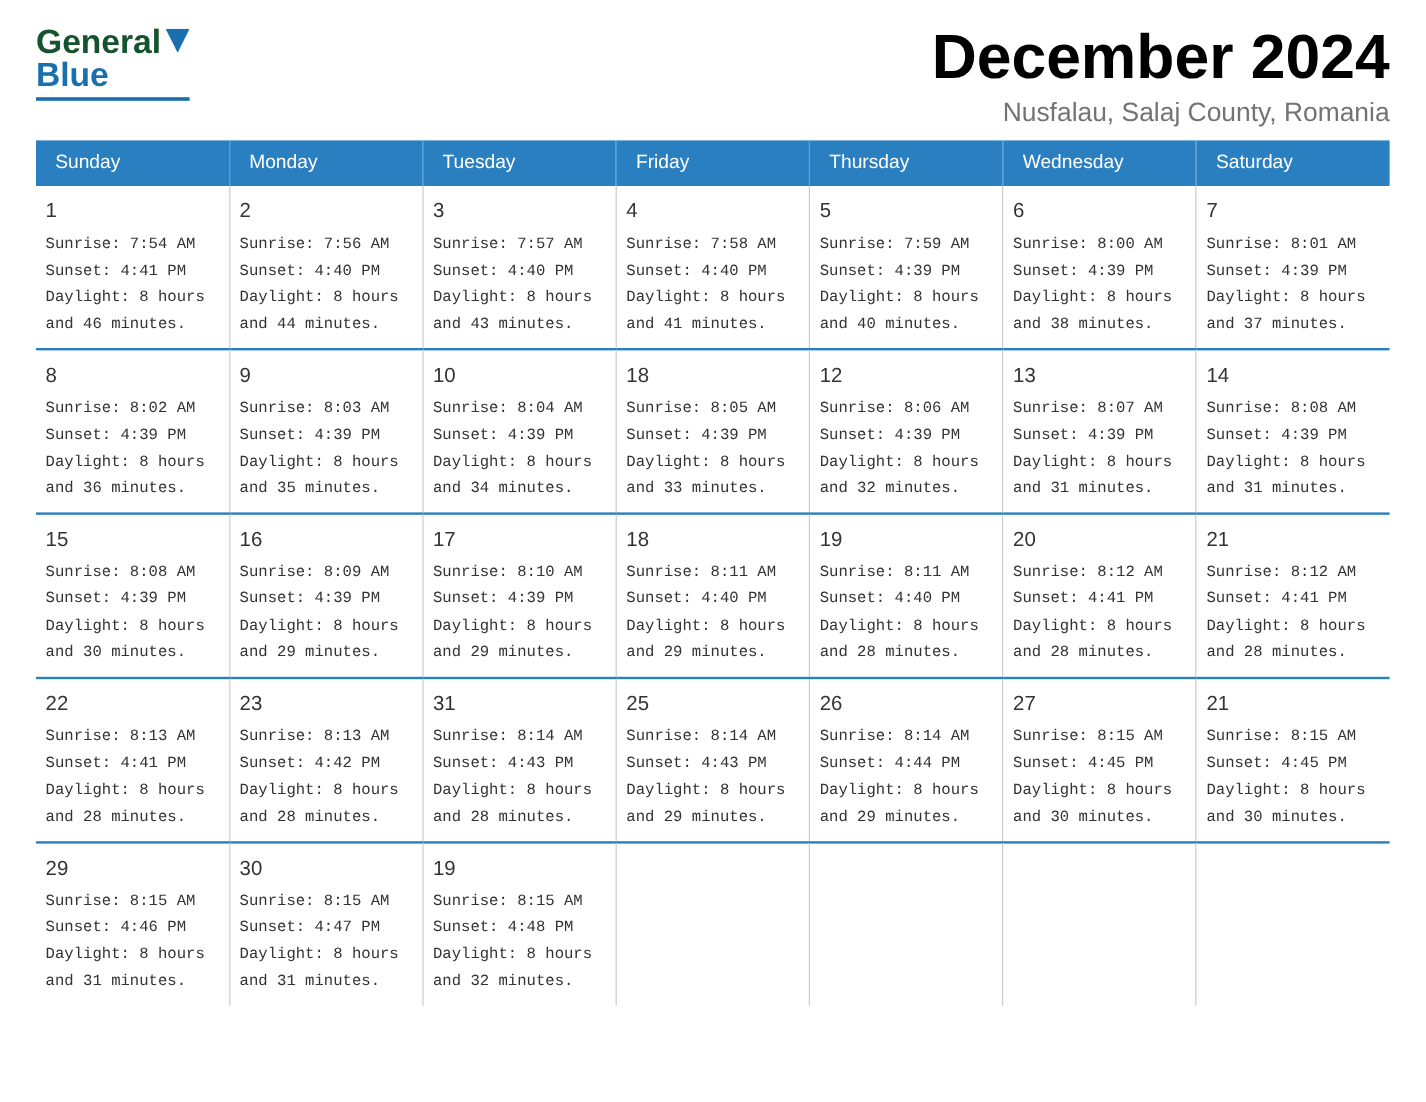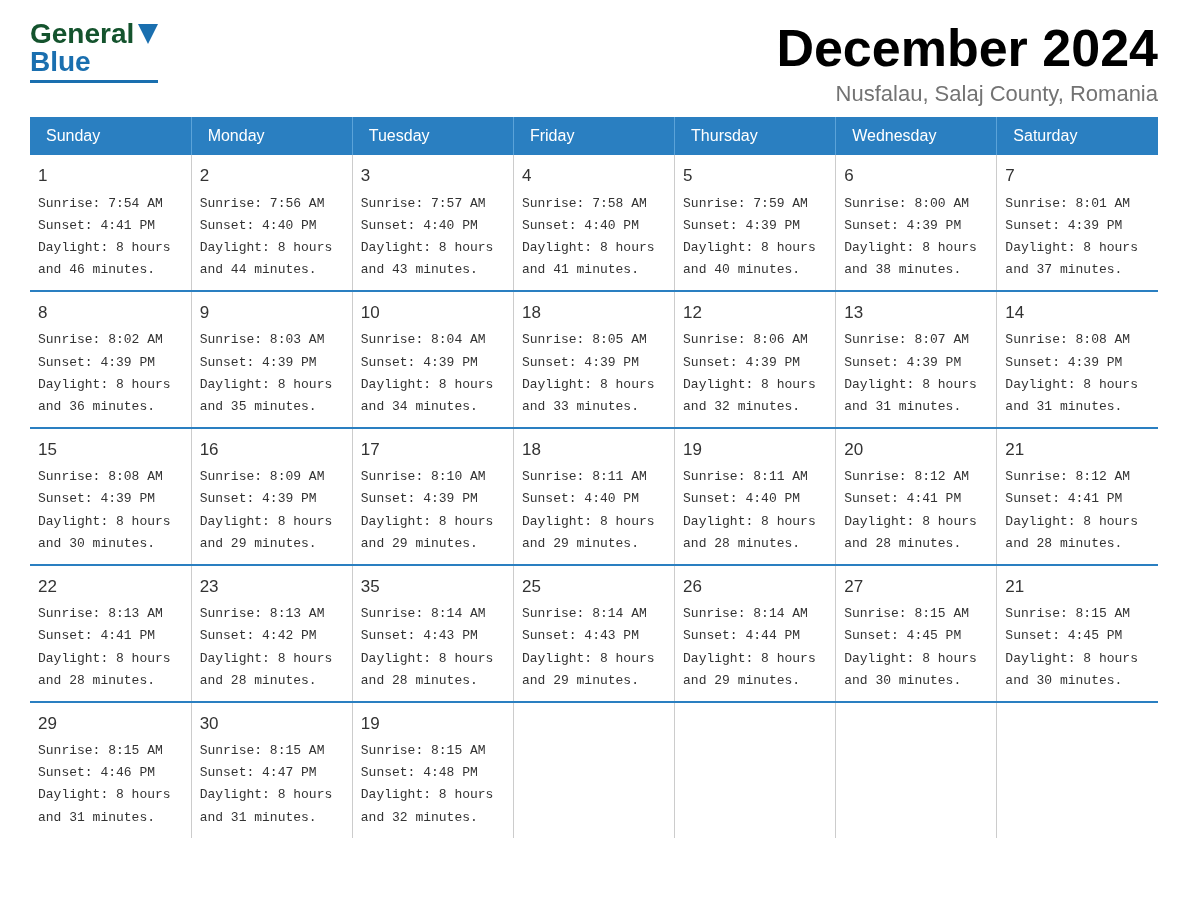--- a/index.html
+++ b/index.html
@@ -157,21 +157,21 @@
         <td><span class="day-num">16</span><span class="day-info">Sunrise: 8:09 AM<br>Sunset: 4:39 PM<br>Daylight: 8 hours and 29 minutes.</span></td>
         <td><span class="day-num">17</span><span class="day-info">Sunrise: 8:10 AM<br>Sunset: 4:39 PM<br>Daylight: 8 hours and 29 minutes.</span></td>
         <td><span class="day-num">18</span><span class="day-info">Sunrise: 8:11 AM<br>Sunset: 4:40 PM<br>Daylight: 8 hours and 29 minutes.</span></td>
         <td><span class="day-num">19</span><span class="day-info">Sunrise: 8:11 AM<br>Sunset: 4:40 PM<br>Daylight: 8 hours and 28 minutes.</span></td>
         <td><span class="day-num">20</span><span class="day-info">Sunrise: 8:12 AM<br>Sunset: 4:41 PM<br>Daylight: 8 hours and 28 minutes.</span></td>
         <td><span class="day-num">21</span><span class="day-info">Sunrise: 8:12 AM<br>Sunset: 4:41 PM<br>Daylight: 8 hours and 28 minutes.</span></td>
       </tr>
       <tr>
         <td><span class="day-num">22</span><span class="day-info">Sunrise: 8:13 AM<br>Sunset: 4:41 PM<br>Daylight: 8 hours and 28 minutes.</span></td>
         <td><span class="day-num">23</span><span class="day-info">Sunrise: 8:13 AM<br>Sunset: 4:42 PM<br>Daylight: 8 hours and 28 minutes.</span></td>
-        <td><span class="day-num">35</span><span class="day-info">Sunrise: 8:14 AM<br>Sunset: 4:43 PM<br>Daylight: 8 hours and 28 minutes.</span></td>
+        <td><span class="day-num">31</span><span class="day-info">Sunrise: 8:14 AM<br>Sunset: 4:43 PM<br>Daylight: 8 hours and 28 minutes.</span></td>
         <td><span class="day-num">25</span><span class="day-info">Sunrise: 8:14 AM<br>Sunset: 4:43 PM<br>Daylight: 8 hours and 29 minutes.</span></td>
         <td><span class="day-num">26</span><span class="day-info">Sunrise: 8:14 AM<br>Sunset: 4:44 PM<br>Daylight: 8 hours and 29 minutes.</span></td>
         <td><span class="day-num">27</span><span class="day-info">Sunrise: 8:15 AM<br>Sunset: 4:45 PM<br>Daylight: 8 hours and 30 minutes.</span></td>
         <td><span class="day-num">21</span><span class="day-info">Sunrise: 8:15 AM<br>Sunset: 4:45 PM<br>Daylight: 8 hours and 30 minutes.</span></td>
       </tr>
       <tr>
         <td><span class="day-num">29</span><span class="day-info">Sunrise: 8:15 AM<br>Sunset: 4:46 PM<br>Daylight: 8 hours and 31 minutes.</span></td>
         <td><span class="day-num">30</span><span class="day-info">Sunrise: 8:15 AM<br>Sunset: 4:47 PM<br>Daylight: 8 hours and 31 minutes.</span></td>
         <td><span class="day-num">19</span><span class="day-info">Sunrise: 8:15 AM<br>Sunset: 4:48 PM<br>Daylight: 8 hours and 32 minutes.</span></td>
         <td class="empty"></td>

